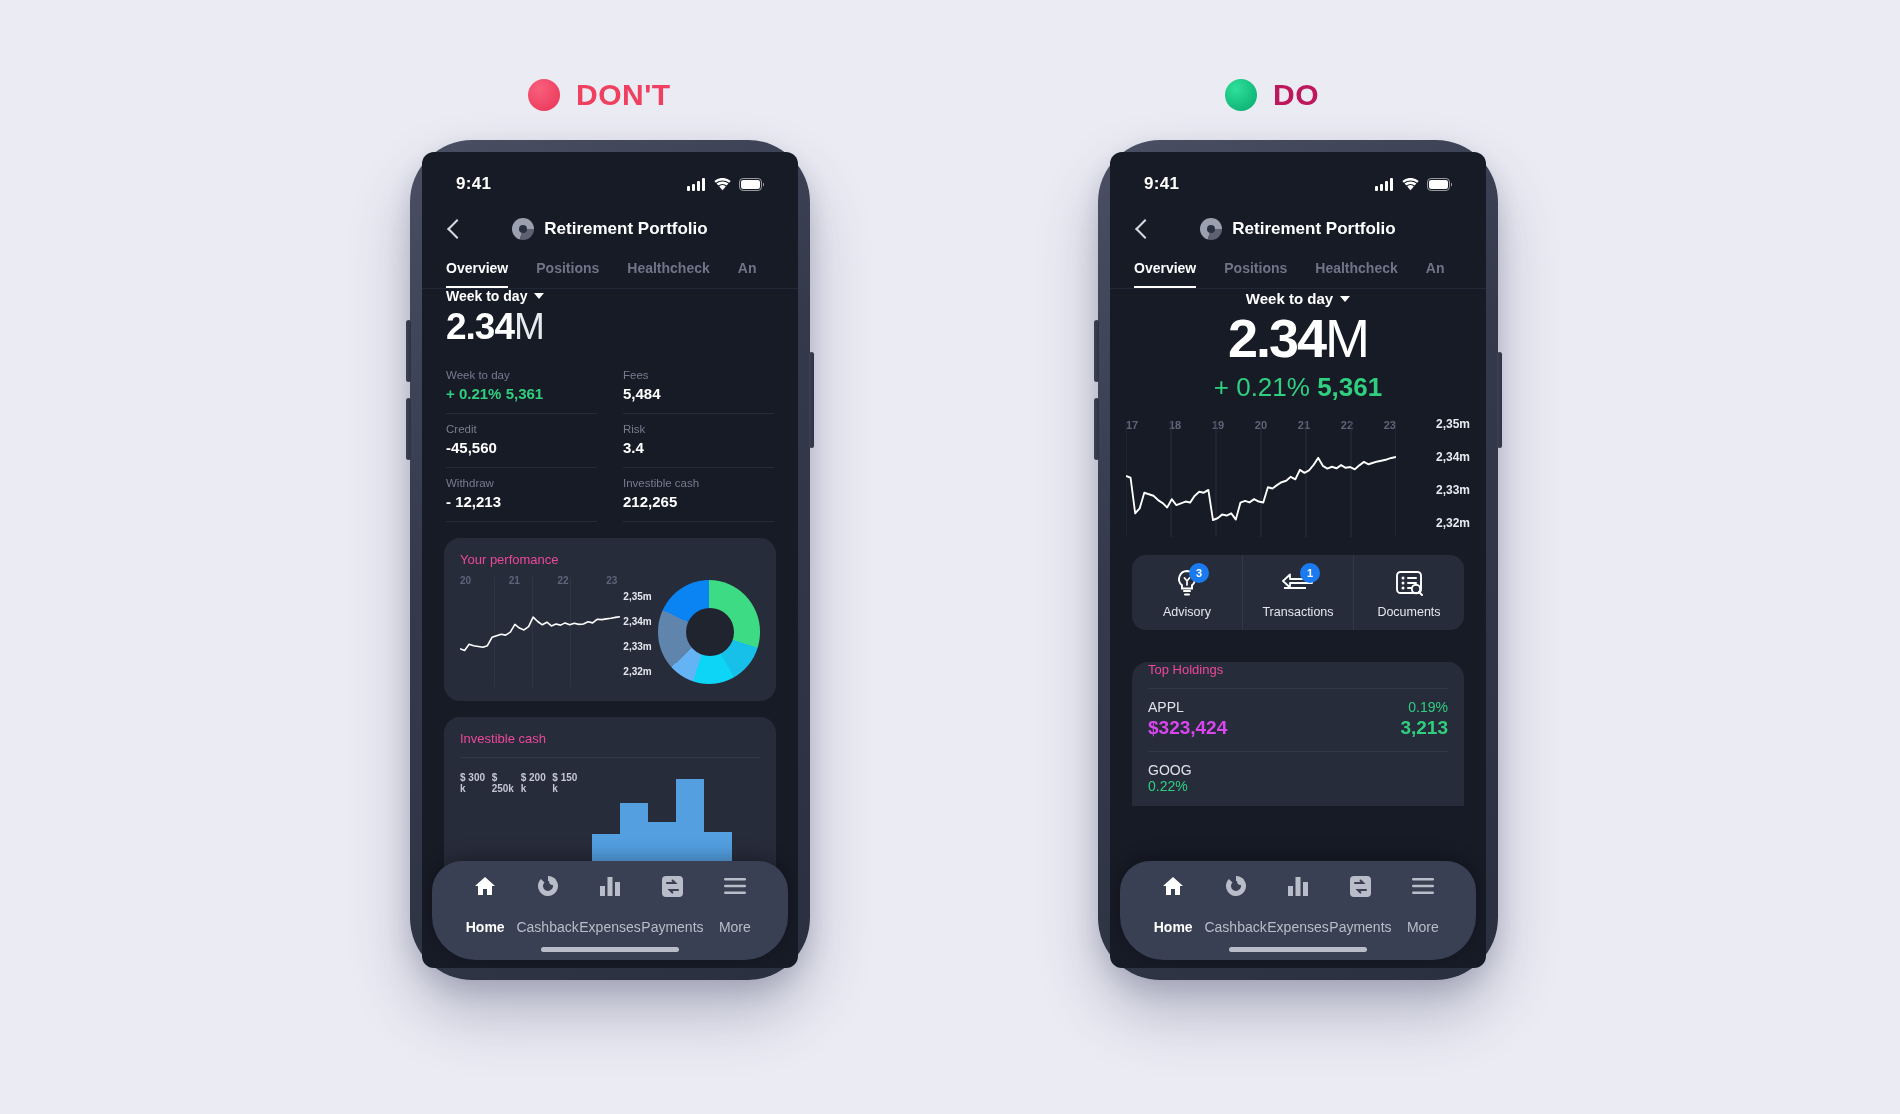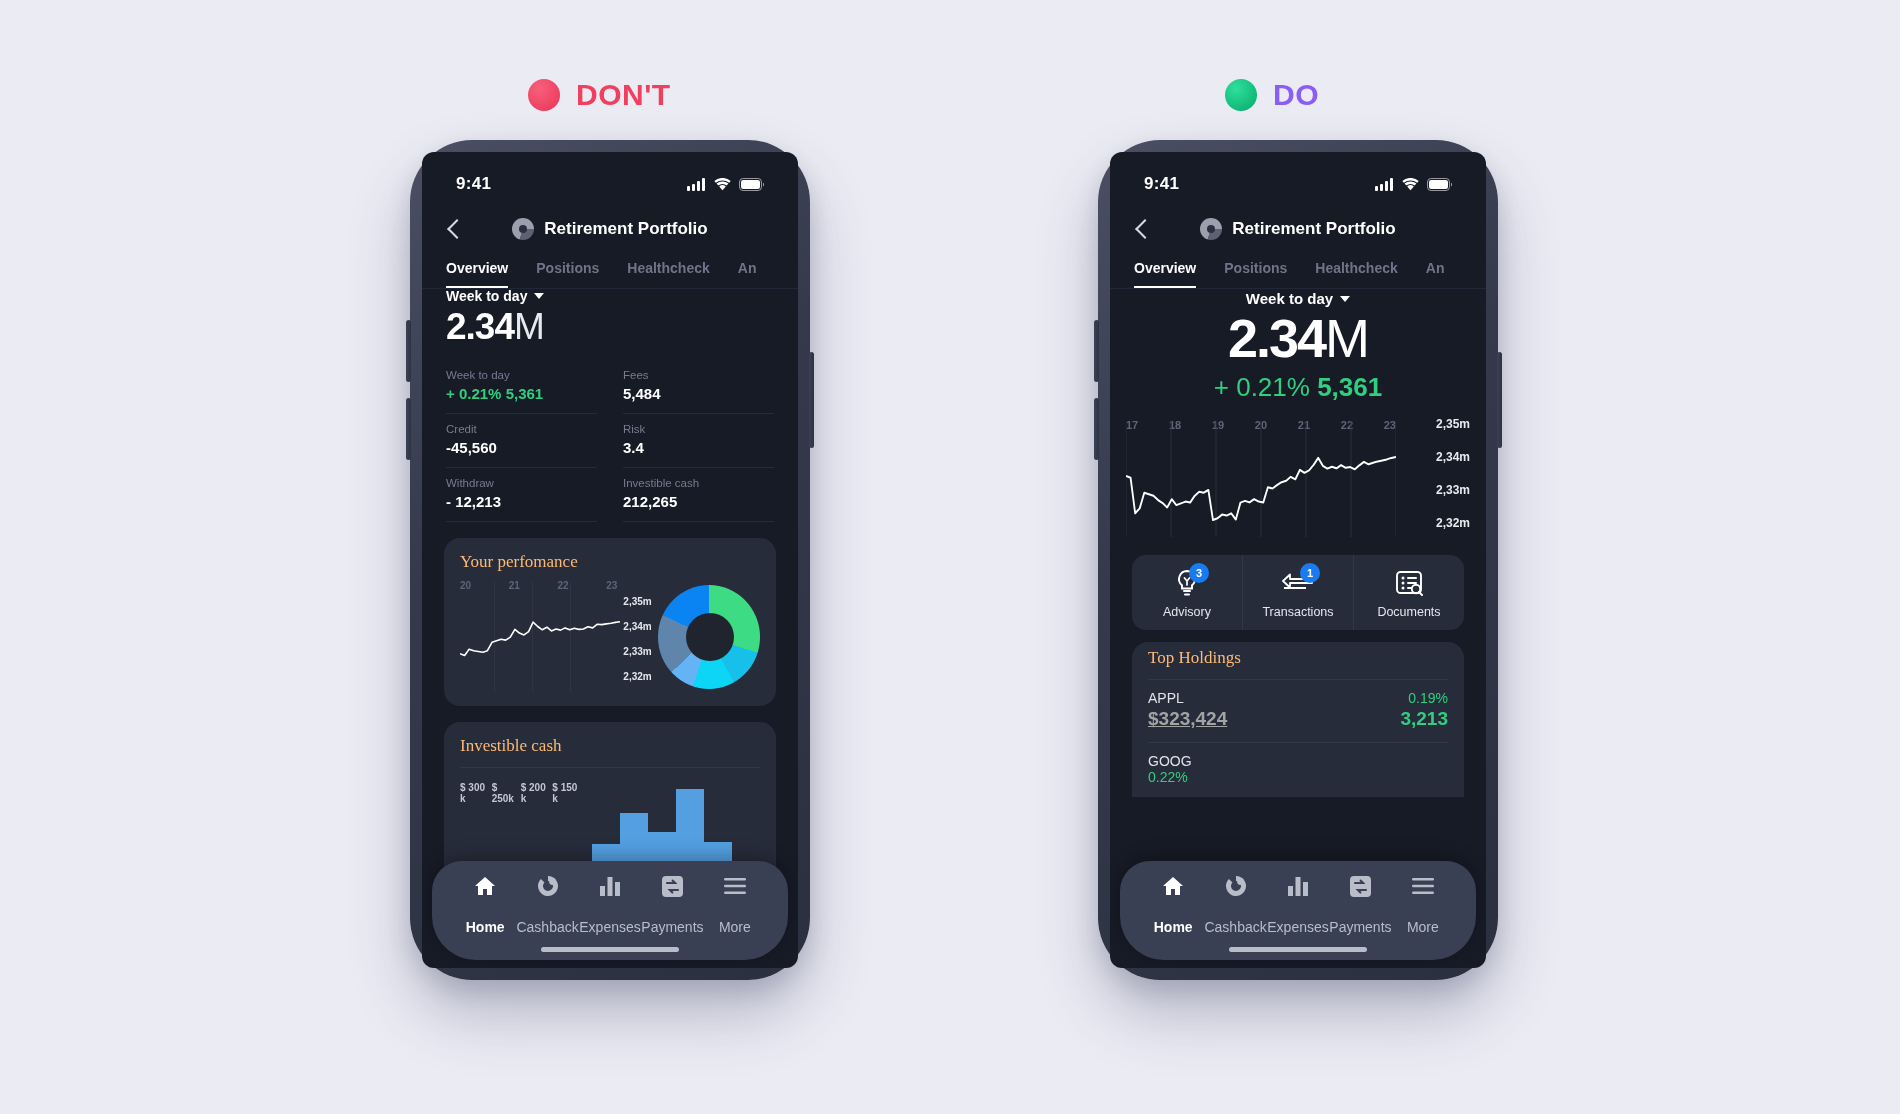--- a/index.html
+++ b/index.html
@@ -172,21 +172,21 @@
   .stat-label { font-size: 11.5px; color: #767c90; margin-bottom: 4px; }
   .stat-value { font-size: 15px; font-weight: bold; color: #fff; }
   .stat-value.pos { color: #2fcf7f; }
 
   .card {
     margin: 16px 22px 0 22px;
     background: #272c3b;
     border-radius: 16px;
     padding: 14px 16px;
   }
-  .card-title { font-size: 17px; color: #fdba74; font-family: Liberation Serif, serif; }
+  .card-title { font-size: 13px; color: #ec4899; }
 
   .perf-body { display: flex; align-items: center; gap: 6px; margin-top: 10px; }
   .perf-chart { position: relative; width: 160px; height: 110px; }
   .perf-yaxis { display: flex; flex-direction: column; gap: 14px; padding-top: 4px; }
   .perf-ytick { font-size: 10px; font-weight: bold; color: #e5e7ee; }
   .perf-xrow {
     position: absolute; top: -2px; left: 0; right: 0;
     display: flex; justify-content: space-between;
     font-size: 10px; color: #5f6479; font-weight: bold;
   }
@@ -268,25 +268,25 @@
     min-width: 20px; height: 20px;
     border-radius: 10px;
     background: #1a7bf0;
     color: #fff;
     font-size: 11px; font-weight: bold;
     display: flex; align-items: center; justify-content: center;
     padding: 0 5px;
   }
   .action-label { margin-top: 7px; font-size: 12.5px; color: #e4e6ee; }
 
-  .holdings { margin: 12px 22px 0 22px; background:#272c3b; border-radius:16px 16px 0 0; padding: 6px 16px 0 16px; }
+  .holdings { margin: 32px 22px 0 22px; background:#272c3b; border-radius:16px 16px 0 0; padding: 0 16px 0 16px; }
   .holding-row { padding: 10px 0 12px 0; display: flex; justify-content: space-between; align-items: flex-start; }
   .holding-row + .holding-row { border-top: 1px solid #323847; flex-direction: column; }
   .hold-sym { font-size: 14px; color: #dfe2ea; }
-  .hold-amt { font-size: 19px; font-weight: bold; color: #a3a3a3; margin-top: 2px; text-decoration: underline; }
+  .hold-amt { font-size: 19px; font-weight: bold; color: #d946ef; margin-top: 2px; }
   .hold-pct { font-size: 14px; color: #2fcf7f; text-align: right; }
   .hold-chg { font-size: 19px; font-weight: bold; color: #2fcf7f; text-align: right; margin-top: 2px; }
 
   
   .tabbar {
     position: absolute;
     left: 10px; right: 10px; bottom: 8px;
     background: #3a4053;
     border-radius: 30px 30px 44px 44px;
     padding: 12px 12px 6px 12px;
@@ -305,21 +305,21 @@
 </head>
 <body>
 
 <div class="col-header" id="hdr-dont">
   <div class="dot" style="background:radial-gradient(circle at 35% 30%, #f8607c, #e93355);"></div>
   <div class="label" style="color:#ef4060;">DON'T</div>
 </div>
 
 <div class="col-header" id="hdr-do">
   <div class="dot" style="background:radial-gradient(circle at 35% 30%, #2ee09a, #07a86c);"></div>
-  <div class="label" style="color:#8b5cf6;">DO</div>
+  <div class="label" style="color:#be185d;">DO</div>
 </div>
 
 <div class="phone" id="phone-dont">
   <div class="btn-side btn-vol-up"></div>
   <div class="btn-side btn-vol-down"></div>
   <div class="btn-side btn-power"></div>
 
   <div class="phone-screen">
 
     <div class="statusbar">

